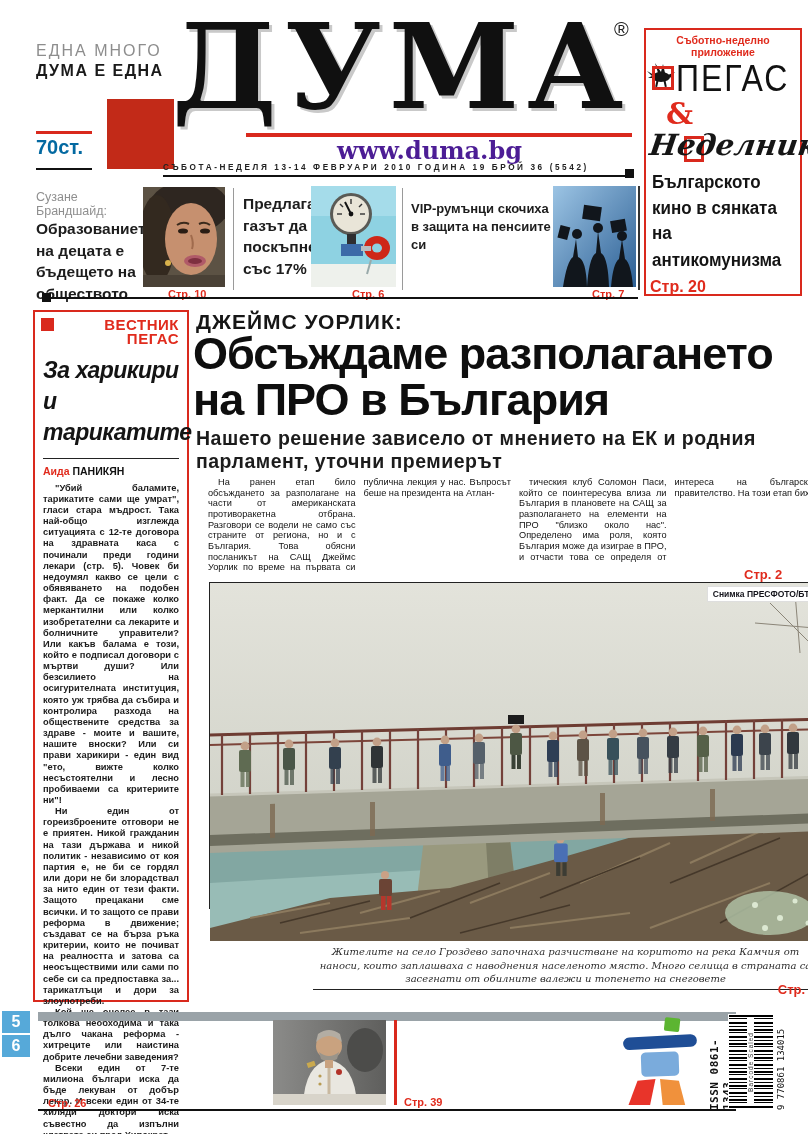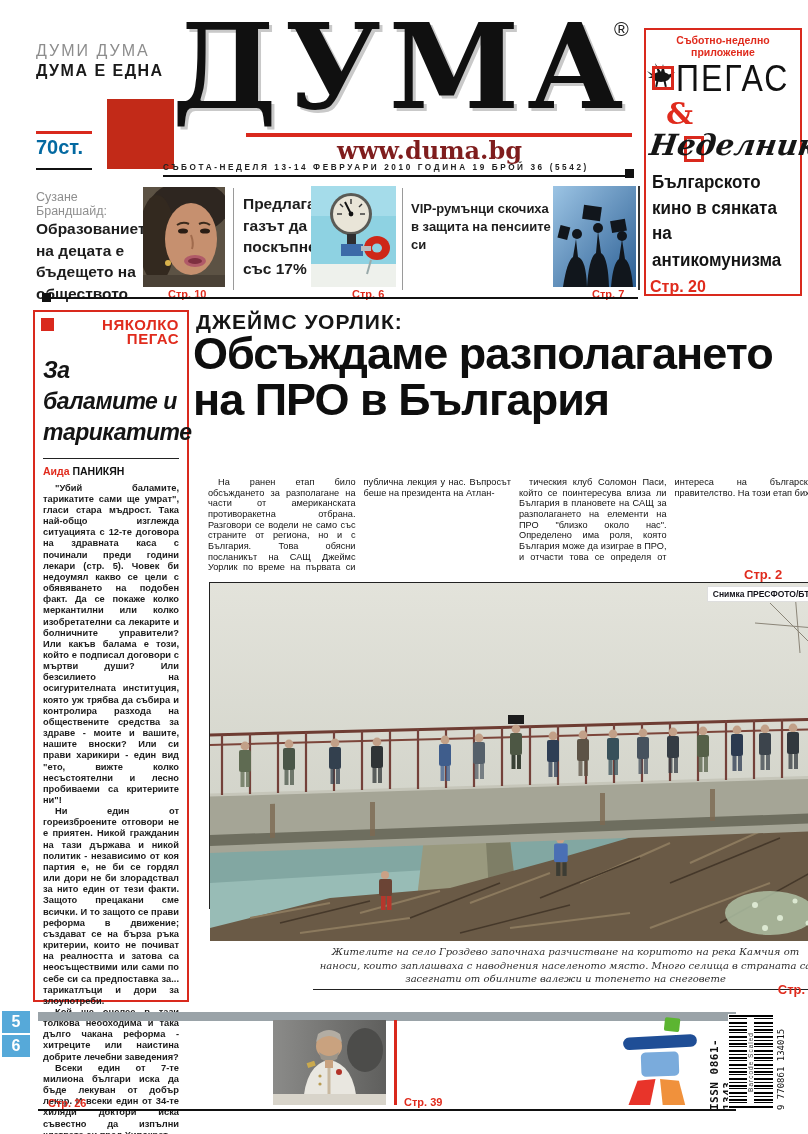--- a/index.html
+++ b/index.html
@@ -12,21 +12,21 @@
   .slogan1 { left:36px; top:42px; font-size:16px; letter-spacing:2px; color:#8d8d8d; font-weight:400; }
   .slogan2 { left:36px; top:62px; font-size:16px; letter-spacing:1.5px; color:#1a1a1a; font-weight:700; }
   .price-rule-top { left:36px; top:131px; width:56px; height:3px; background:#d9291d; }
   .price { left:36px; top:136px; font-size:20px; font-weight:800; color:#0369a1; }
   .price-rule-bot { left:36px; top:168px; width:56px; height:2px; background:#111; }
   .brand-square { left:107px; top:99px; width:67px; height:70px; background:#c22a18; }
   .masthead-title { left:172px; top:8px; font-family:"DejaVu Serif", serif; font-weight:900; font-size:118px; line-height:1; letter-spacing:8px; color:#101010; text-shadow:3px 3px 0 #c9c9c9; }
   .masthead-reg { left:614px; top:18px; font-size:20px; color:#222; }
   .masthead-rule { left:246px; top:133px; width:386px; height:4px; background:#d9291d; }
   .tagline { left:163px; top:141px; font-size:18px; font-weight:700; letter-spacing:7px; color:#111; }
-  .website { left:337px; top:136px; font-family:"DejaVu Serif", serif; font-size:24px; font-weight:800; color:#7f1d1d; }
+  .website { left:337px; top:136px; font-family:"DejaVu Serif", serif; font-size:24px; font-weight:800; color:#4c1d95; }
   .dateline { left:163px; top:163px; font-size:8.2px; font-weight:700; letter-spacing:2.6px; color:#222; white-space:nowrap; }
   .dateline-rule { left:163px; top:175px; width:462px; height:1.5px; background:#111; }
   .dateline-sq { left:625px; top:169px; width:9px; height:9px; background:#111; }
 
   
   .supp { left:644px; top:28px; width:158px; height:268px; border:2px solid #d9291d; background:#fff; }
   .supp-kicker { left:652px; top:34px; width:142px; text-align:center; color:#e02b1d; font-weight:700; font-size:10.5px; line-height:1.15; }
   .supp-sq1 { left:652px; top:66px; width:22px; height:24px; border:3px solid #d9291d; }
   .supp-brand1 { left:676px; top:60px; font-size:32px; font-weight:400; letter-spacing:2px; color:#111; transform:scaleY(1.15); }
   .supp-amp { left:666px; top:96px; font-family:"DejaVu Serif", serif; font-size:30px; font-weight:800; color:#e02b1d; }
@@ -100,21 +100,21 @@
       repeating-linear-gradient(180deg,#000 0 2px,#fff 2px 3px,#000 3px 4px,#fff 4px 7px,#000 7px 9px,#fff 9px 11px,#000 11px 12px,#fff 12px 14px);
       border:1px solid #fff; }
   .barcode-note { left:747px; top:1106px; width:88px; transform:rotate(-90deg); transform-origin:0 0; font-size:6.5px; color:#333; background:#fff; text-align:center; letter-spacing:1px; }
   .barcode-num { left:776px; top:1110px; width:96px; transform:rotate(-90deg); transform-origin:0 0; font-family:"DejaVu Sans Mono", monospace; font-size:9px; color:#111; }
 </style>
 </head>
 <body>
 
 <div id="page">
 
-  <div class="abs slogan1">ДУМИ ДУМА</div>
+  <div class="abs slogan1">ЕДНА МНОГО</div>
   <div class="abs slogan2">ДУМА Е ЕДНА</div>
   <div class="abs price-rule-top"></div>
   <div class="abs price">70ст.</div>
   <div class="abs price-rule-bot"></div>
   <div class="abs brand-square"></div>
   <div class="abs masthead-title">ДУМА</div>
   <div class="abs masthead-reg">®</div>
   <div class="abs masthead-rule"></div>
   <div class="abs website">www.duma.bg</div>
   <div class="abs dateline">СЪБОТА-НЕДЕЛЯ 13-14 ФЕВРУАРИ 2010 ГОДИНА 19 БРОЙ 36 (5542)</div>
@@ -215,36 +215,37 @@
     </g>
   </svg>
   <div class="abs t3-page t-page">Стр. 7</div>
   <div class="abs t-div3"></div>
   <div class="abs teaser-sq"></div>
   <div class="abs teaser-rule"></div>
 
   <div class="abs op-box">
     <div class="op-head-sq"></div>
     <div class="op-head">
-      <span>НЯКОЛКО</span><br>
+      <span>ВЕСТНИК</span><br>
       <span>ПЕГАС</span>
     </div>
-    <div class="op-title">За баламите и тарикатите</div>
+    <div class="op-title">За харикири и тарикатите</div>
     <div class="op-title-rule"></div>
     <div class="op-byline"><span class="first">Аида</span><span> ПАНИКЯН</span></div>
     <div class="op-body">
       <p>"Убий баламите, тарикатите сами ще умрат", гласи стара мъдрост. Така най-общо изглежда ситуацията с 12-те договора на здравната каса с починали преди години лекари (стр. 5). Човек би недоумял какво се цели с обявяването на подобен факт. Да се покаже колко меркантилни или колко изобретателни са лекарите и болничните управители? Или какъв балама е този, който е подписал договори с мъртви души? Или безсилието на осигурителната институция, която уж трябва да събира и контролира разхода на обществените средства за здраве - моите и вашите, нашите вноски? Или си прави харикири - един вид "ето, вижте колко несъстоятелни и лесно пробиваеми са критериите ни"!</p>
       <p>Ни един от гореизброените отговори не е приятен. Никой гражданин на тази държава и никой политик - независимо от коя партия е, не би се гордял или дори не би злорадствал за нито един от тези факти. Защото прецакани сме всички. И то защото се прави реформа в движение; създават се на бърза ръка критерии, които не почиват на реалността и затова са неосъществими или сами по себе си са предпоставка за... тарикатлъци и дори за злоупотреби.</p>
       <p>Кой ще оцелее в тази толкова необходима и така дълго чакана реформа - хитреците или наистина добрите лечебни заведения?</p>
       <p>Всеки един от 7-те милиона българи иска да бъде лекуван от добър лекар. И всеки един от 34-те хиляди доктори иска съвестно да изпълни клетвата си пред Хипократ.</p>
     </div>
   </div>
 
   <div class="abs lead-headline">Обсъждаме разполагането на ПРО в България</div>
   <div class="abs lead-kicker">ДЖЕЙМС УОРЛИК:</div>
+  <div class="abs lead-subhead">Нашето решение зависело от мнението на ЕК и родния парламент, уточни премиерът</div>
   <div class="abs lead-cols">
     <p>На ранен етап било обсъждането за разполагане на части от американската противоракетна отбрана. Разговори се водели не само със страните от региона, но и с България. Това обясни посланикът на САЩ Джеймс Уорлик по време на първата си публична лекция у нас. Въпросът беше на президента на Атлан-</p>
     <p>тическия клуб Соломон Паси, който се поинтересува влиза ли България в плановете на САЩ за разполагането на елементи на ПРО "близко около нас". Определено има роля, която България може да изиграе в ПРО, и отчасти това се определя от интереса на българското правителство. На този етап бих-</p>
 
   </div>
   <div class="abs lead-page">Стр. 2</div>
 
   <div class="abs photo-frame">
     <svg class="photo-svg" viewBox="0 0 613 358" preserveAspectRatio="none">
       <defs>

